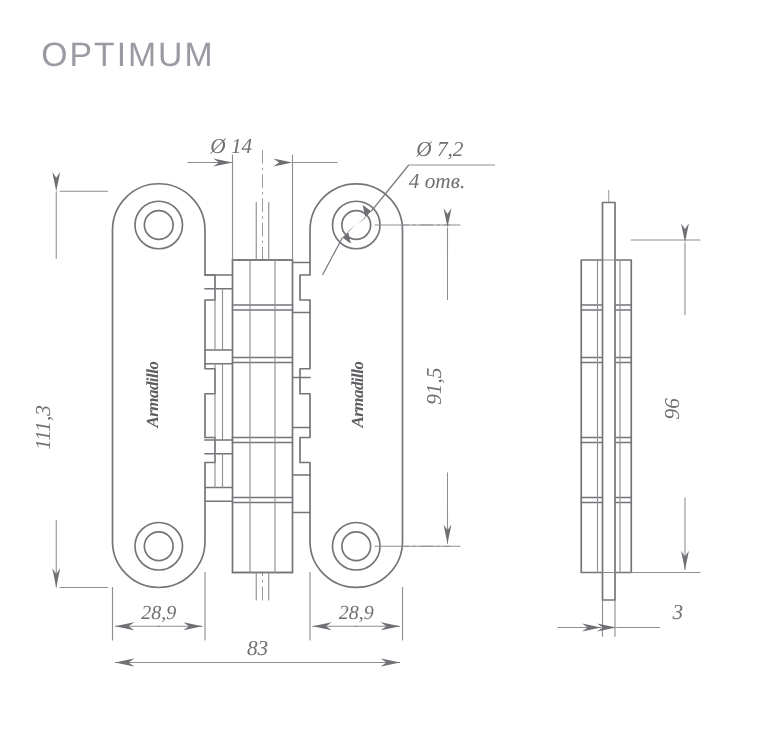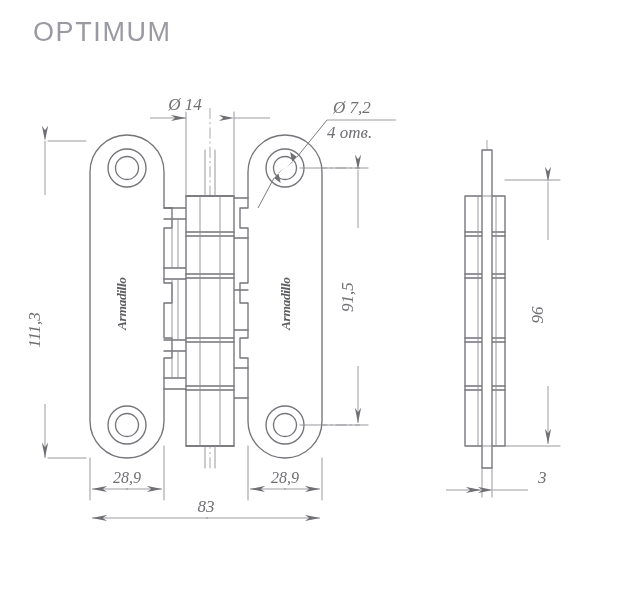--- a/index.html
+++ b/index.html
@@ -9,21 +9,21 @@
   }
   body {
     width: 624px;
     height: 594px;
     font-family: "Liberation Sans", sans-serif;
     overflow: hidden;
     position: relative;
   }
   #drawing-root {
     position: absolute;
-    left: 0; top: 0;
+    left: 0; top: 12px;
     width: 624px;
     height: 542px;
     text-decoration: underline;
   }
   svg.sheet {
     display: block;
     width: 624px;
     height: 594px;
   }
   .logo-text {

